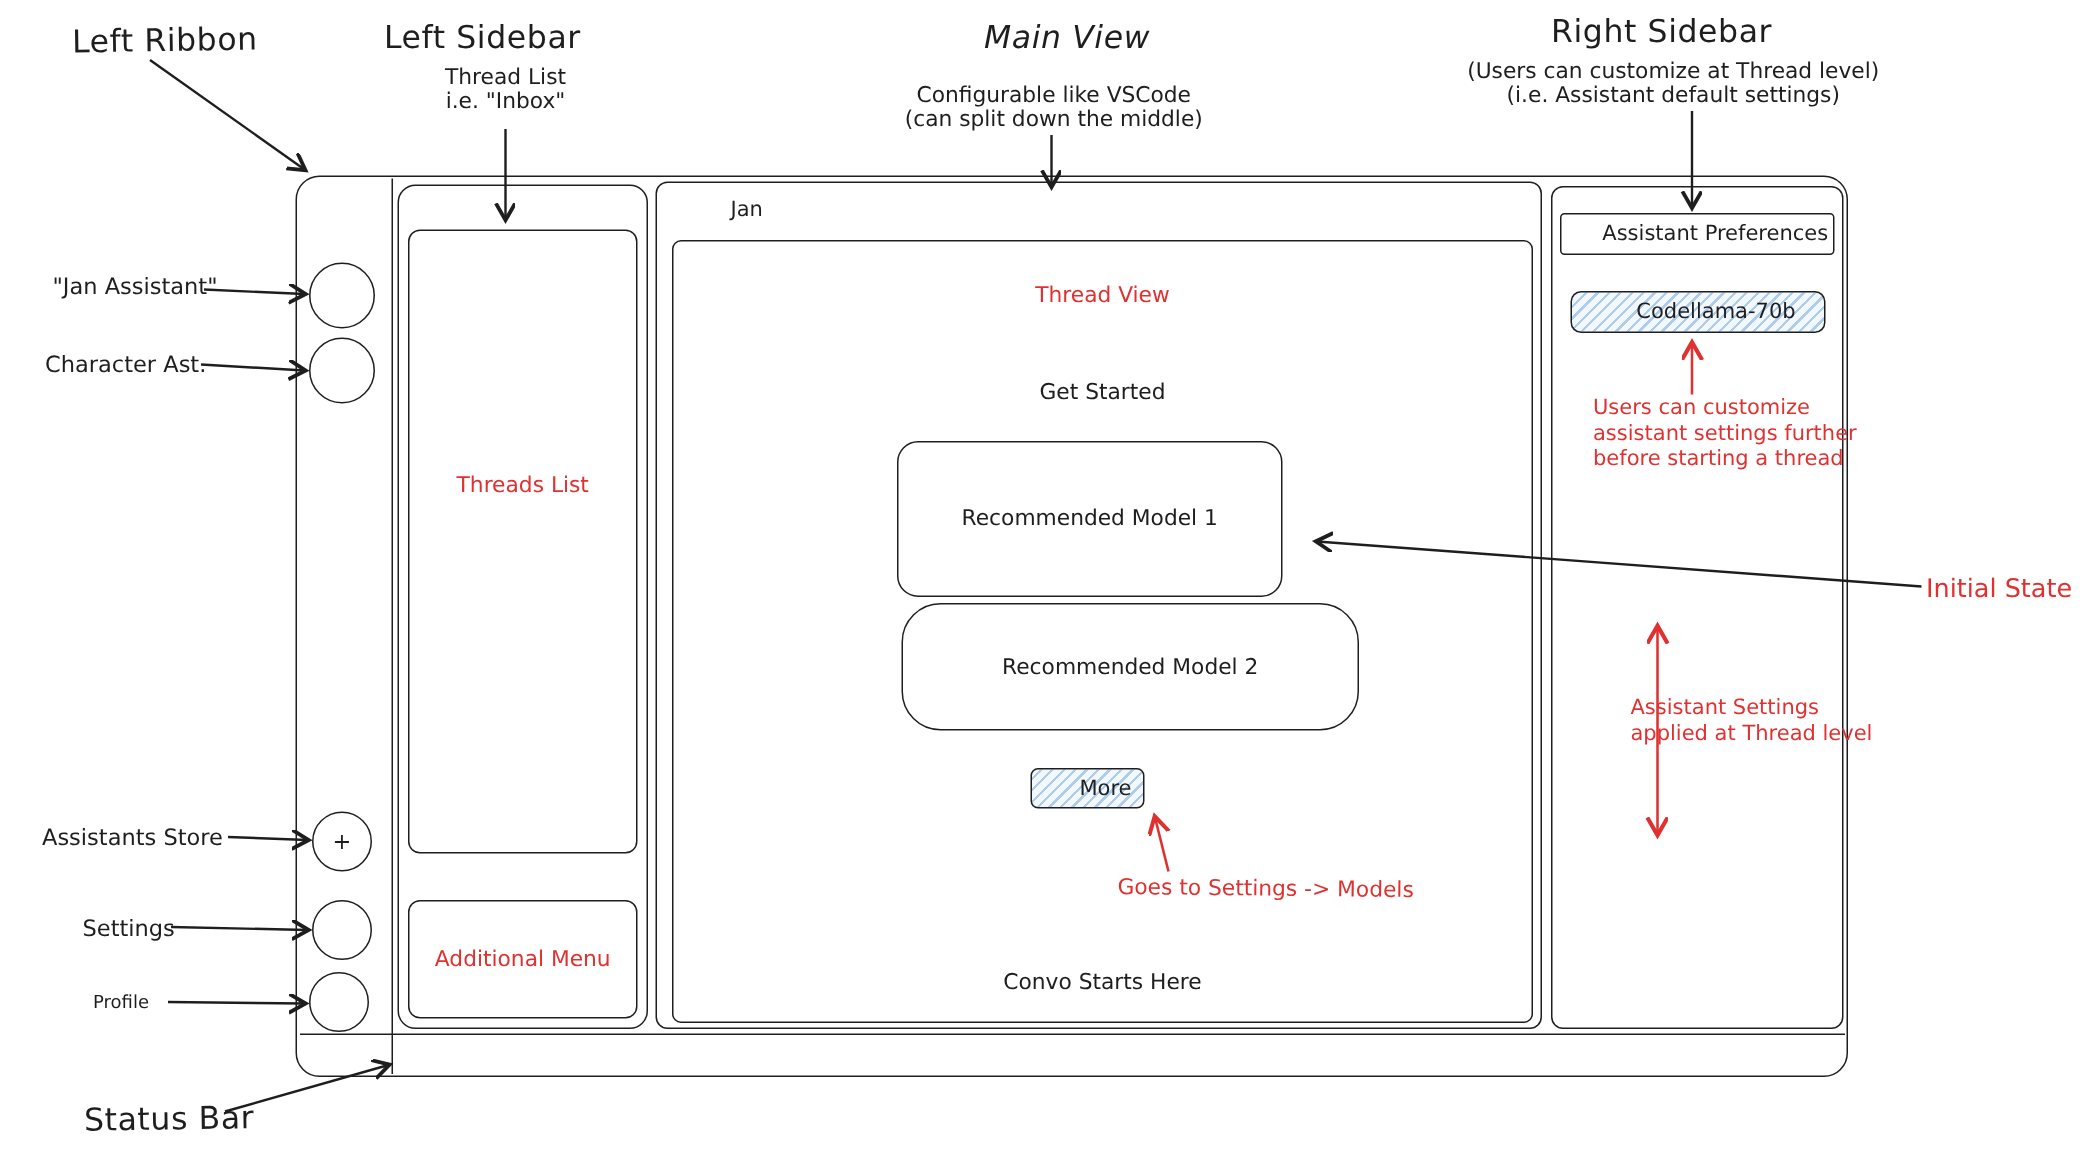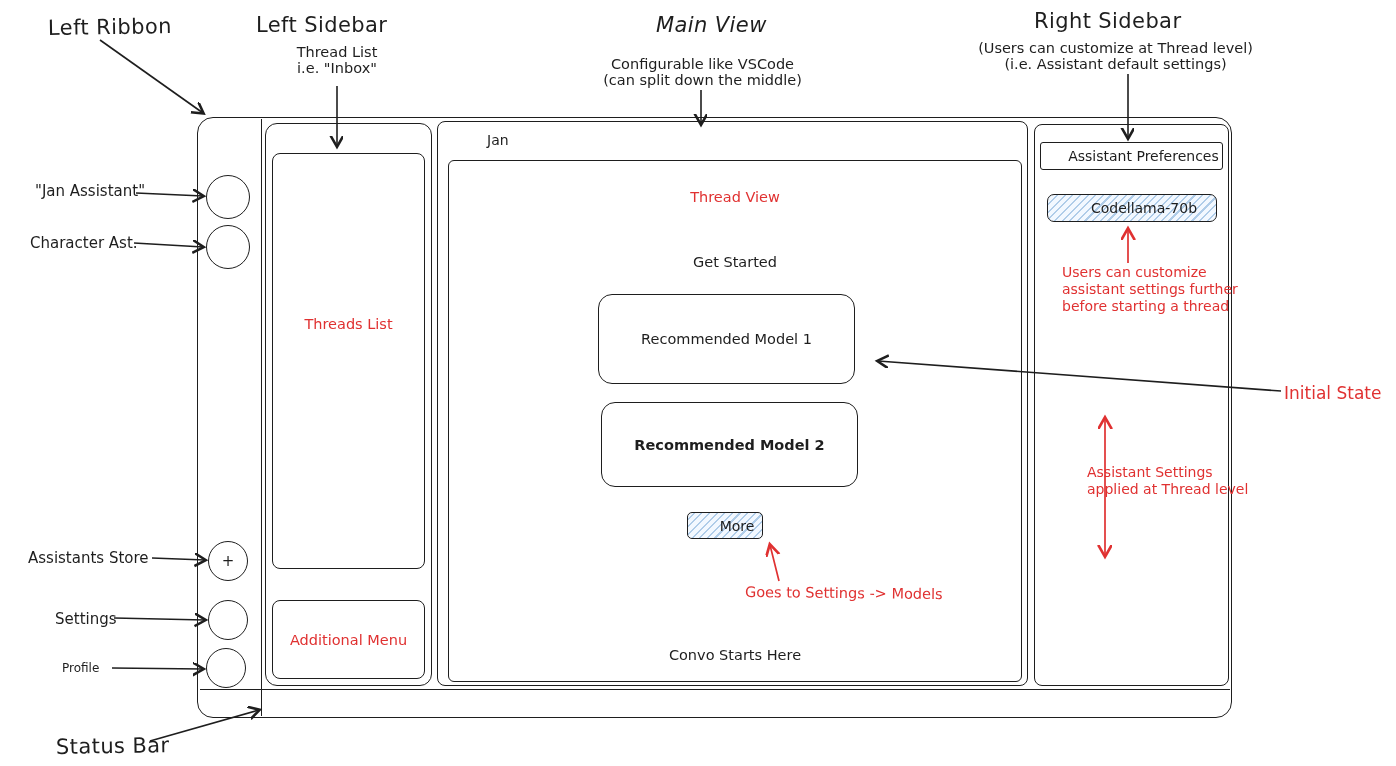--- a/index.html
+++ b/index.html
@@ -51,24 +51,24 @@
   <div class="box flexc" style="left:272px;top:600px;width:153px;height:79px;border-radius:8px;">
     <div class="red small">Additional Menu</div>
   </div>
 
   <div class="box" style="left:437px;top:121px;width:591px;height:565px;border-radius:8px;"></div>
   <div class="label tiny" style="left:463px;top:132px;">Jan</div>
   <div class="box" style="left:448px;top:160px;width:574px;height:522px;border-radius:6px;"></div>
   <div class="label small red center" style="left:448px;top:188px;width:574px;">Thread View</div>
   <div class="label small center" style="left:448px;top:253px;width:574px;">Get Started</div>
 
-  <div class="box flexc" style="left:598px;top:294px;width:257px;height:90px;border-radius:14px;">
+  <div class="box flexc" style="left:598px;top:294px;width:257px;height:104px;border-radius:14px;">
     <span class="small">Recommended Model 1</span>
   </div>
-  <div class="box flexc" style="left:601px;top:402px;width:257px;height:85px;border-radius:14px;font-weight:bold;">
+  <div class="box flexc" style="left:601px;top:402px;width:305px;height:85px;border-radius:26px;">
     <span class="small">Recommended Model 2</span>
   </div>
 
   <div class="box flexc hatch" style="left:687px;top:512px;width:76px;height:27px;border-radius:5px;">
     <span class="tiny">More</span>
   </div>
 
   <div class="label small red r2" style="left:745px;top:584px;">Goes to Settings -&gt; Models</div>
   <div class="label small center" style="left:448px;top:646px;width:574px;">Convo Starts Here</div>
 

